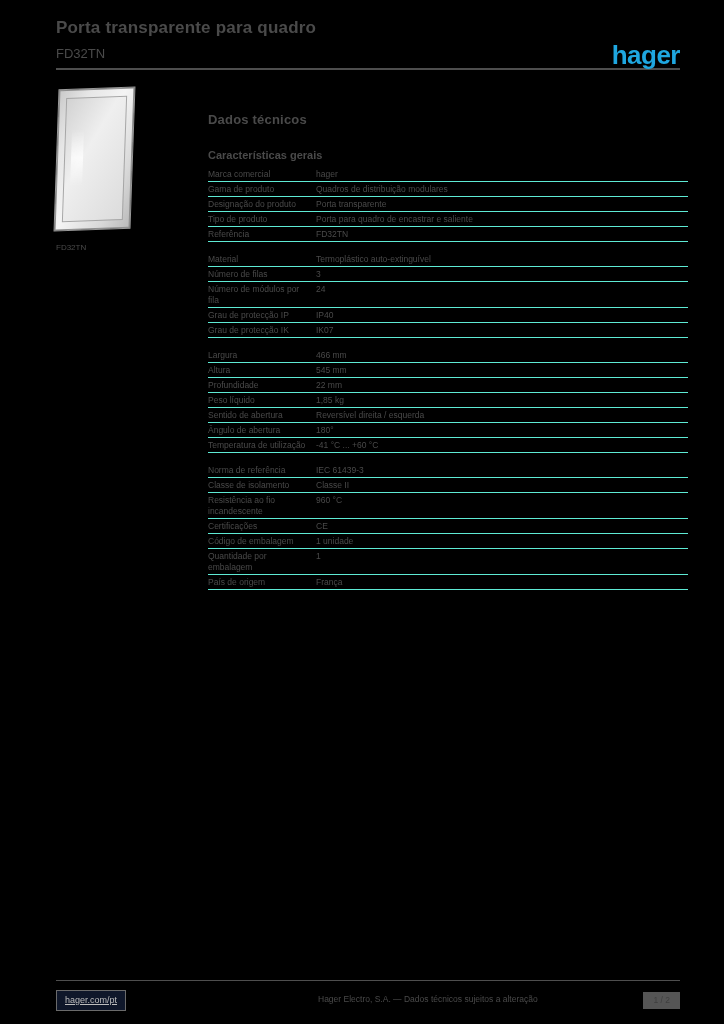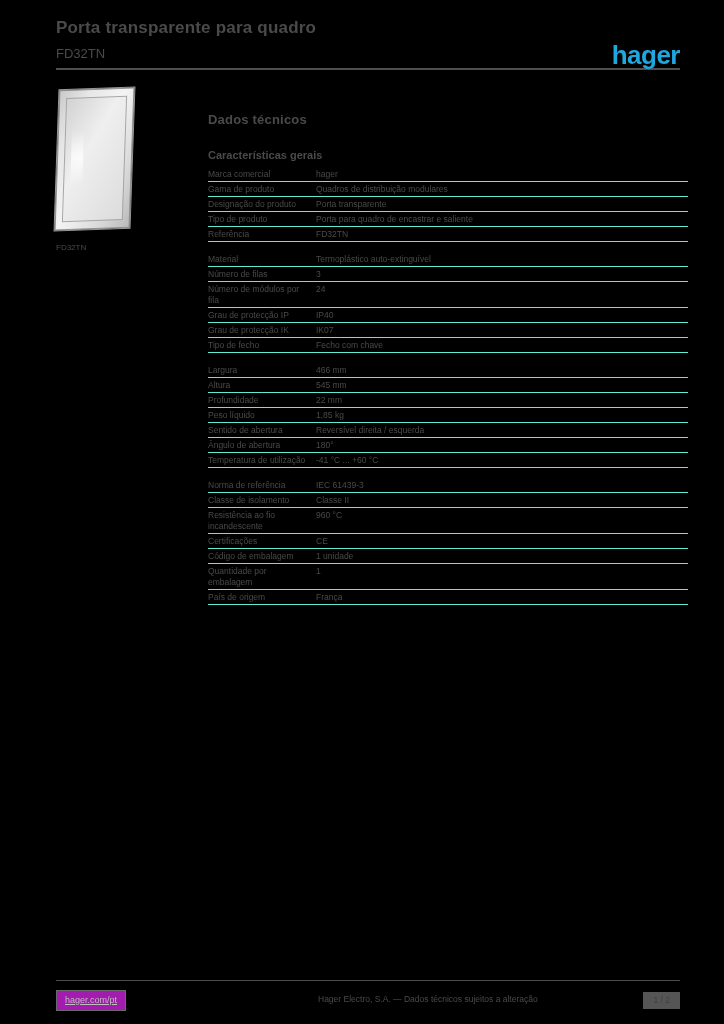--- a/index.html
+++ b/index.html
@@ -167,21 +167,21 @@
     width: 624px;
     height: 1px;
     background: #4e4e4e;
   }
   .footer-url {
     position: absolute;
     left: 0;
     top: 10px;
     font-size: 9px;
     color: #bdbdbd;
-    background: #a21caf;
+    background: #0f172a;
     padding: 4px 8px;
     border: 1px solid #6a6a6a;
     line-height: 11px;
   }
   .footer-center {
     position: absolute;
     left: 262px;
     top: 14px;
     font-size: 8.5px;
     color: #4a4a4a;
@@ -263,24 +263,20 @@
             <td class="v">24</td>
           </tr>
         <tr>
             <td class="k">Grau de protecção IP</td>
             <td class="v">IP40</td>
           </tr>
         <tr>
             <td class="k">Grau de protecção IK</td>
             <td class="v">IK07</td>
           </tr>
-        <tr>
-            <td class="k">Tipo de fecho</td>
-            <td class="v">Fecho com chave</td>
-          </tr>
       </tbody>
     </table>
 
     <table class="spec-table">
       <tbody>
         <tr>
             <td class="k">Largura</td>
             <td class="v">466 mm</td>
           </tr>
         <tr>

